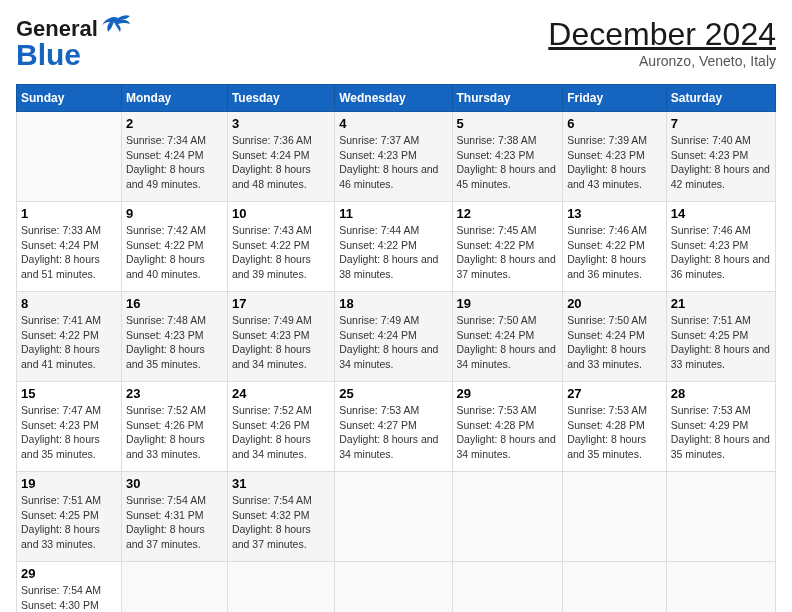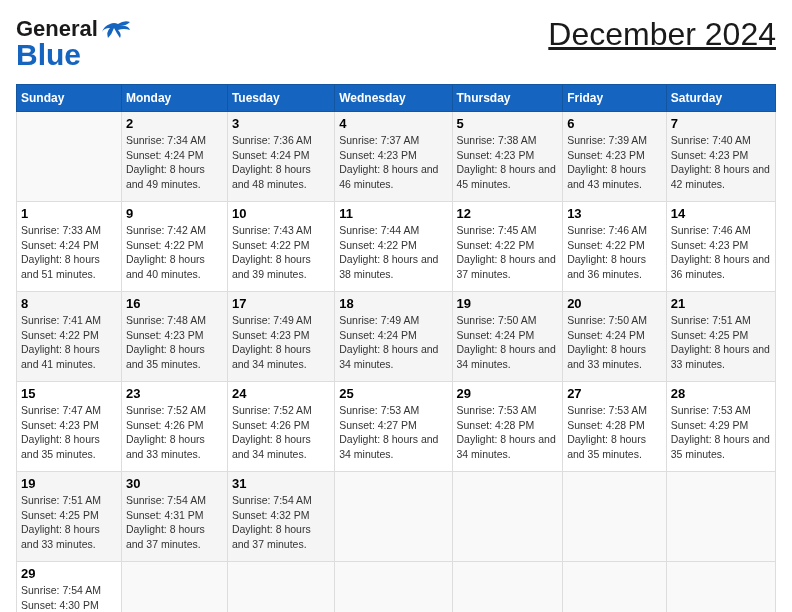--- a/index.html
+++ b/index.html
@@ -16,21 +16,21 @@
       align-items: flex-start;
       margin-bottom: 12px;
     }
     .logo {
       display: flex;
       flex-direction: column;
       align-items: flex-start;
     }
     .logo-wrapper {
       display: flex;
-      align-items: flex-end;
+      align-items: flex-start;
       gap: 2px;
     }
     .title-block {
       text-align: right;
     }
     .month-title {
       font-size: 32px;
       font-weight: normal;
       color: #1a1a1a;
       text-decoration: underline;
@@ -95,20 +95,21 @@
     <div class="logo-wrapper">
       <span style="font-size:22px;font-weight:bold;color:#1a1a1a;">General</span>
       <svg width="32" height="22" viewBox="0 0 32 22" style="margin-top:-2px;">
         <path d="M18 4 Q24 0 30 2 Q26 6 20 6 Q28 5 30 10 Q24 8 18 10 Q22 14 20 18 Q16 12 14 8 Q12 14 8 18 Q6 12 10 8 Q4 8 2 12 Q4 6 10 4 Q14 2 18 4Z" fill="#1565c0"></path>
       </svg>
     </div>
     <span style="font-size:30px;font-weight:bold;color:#1565c0;margin-top:-4px;">Blue</span>
   </div>
   <div class="title-block">
     <div class="month-title">December 2024</div>
+    <div class="location">Auronzo, Veneto, Italy</div>
   </div>
 </div>
 
 <table>
   <thead>
     <tr>
       <th>Sunday</th>
       <th>Monday</th>
       <th>Tuesday</th>
       <th>Wednesday</th>

